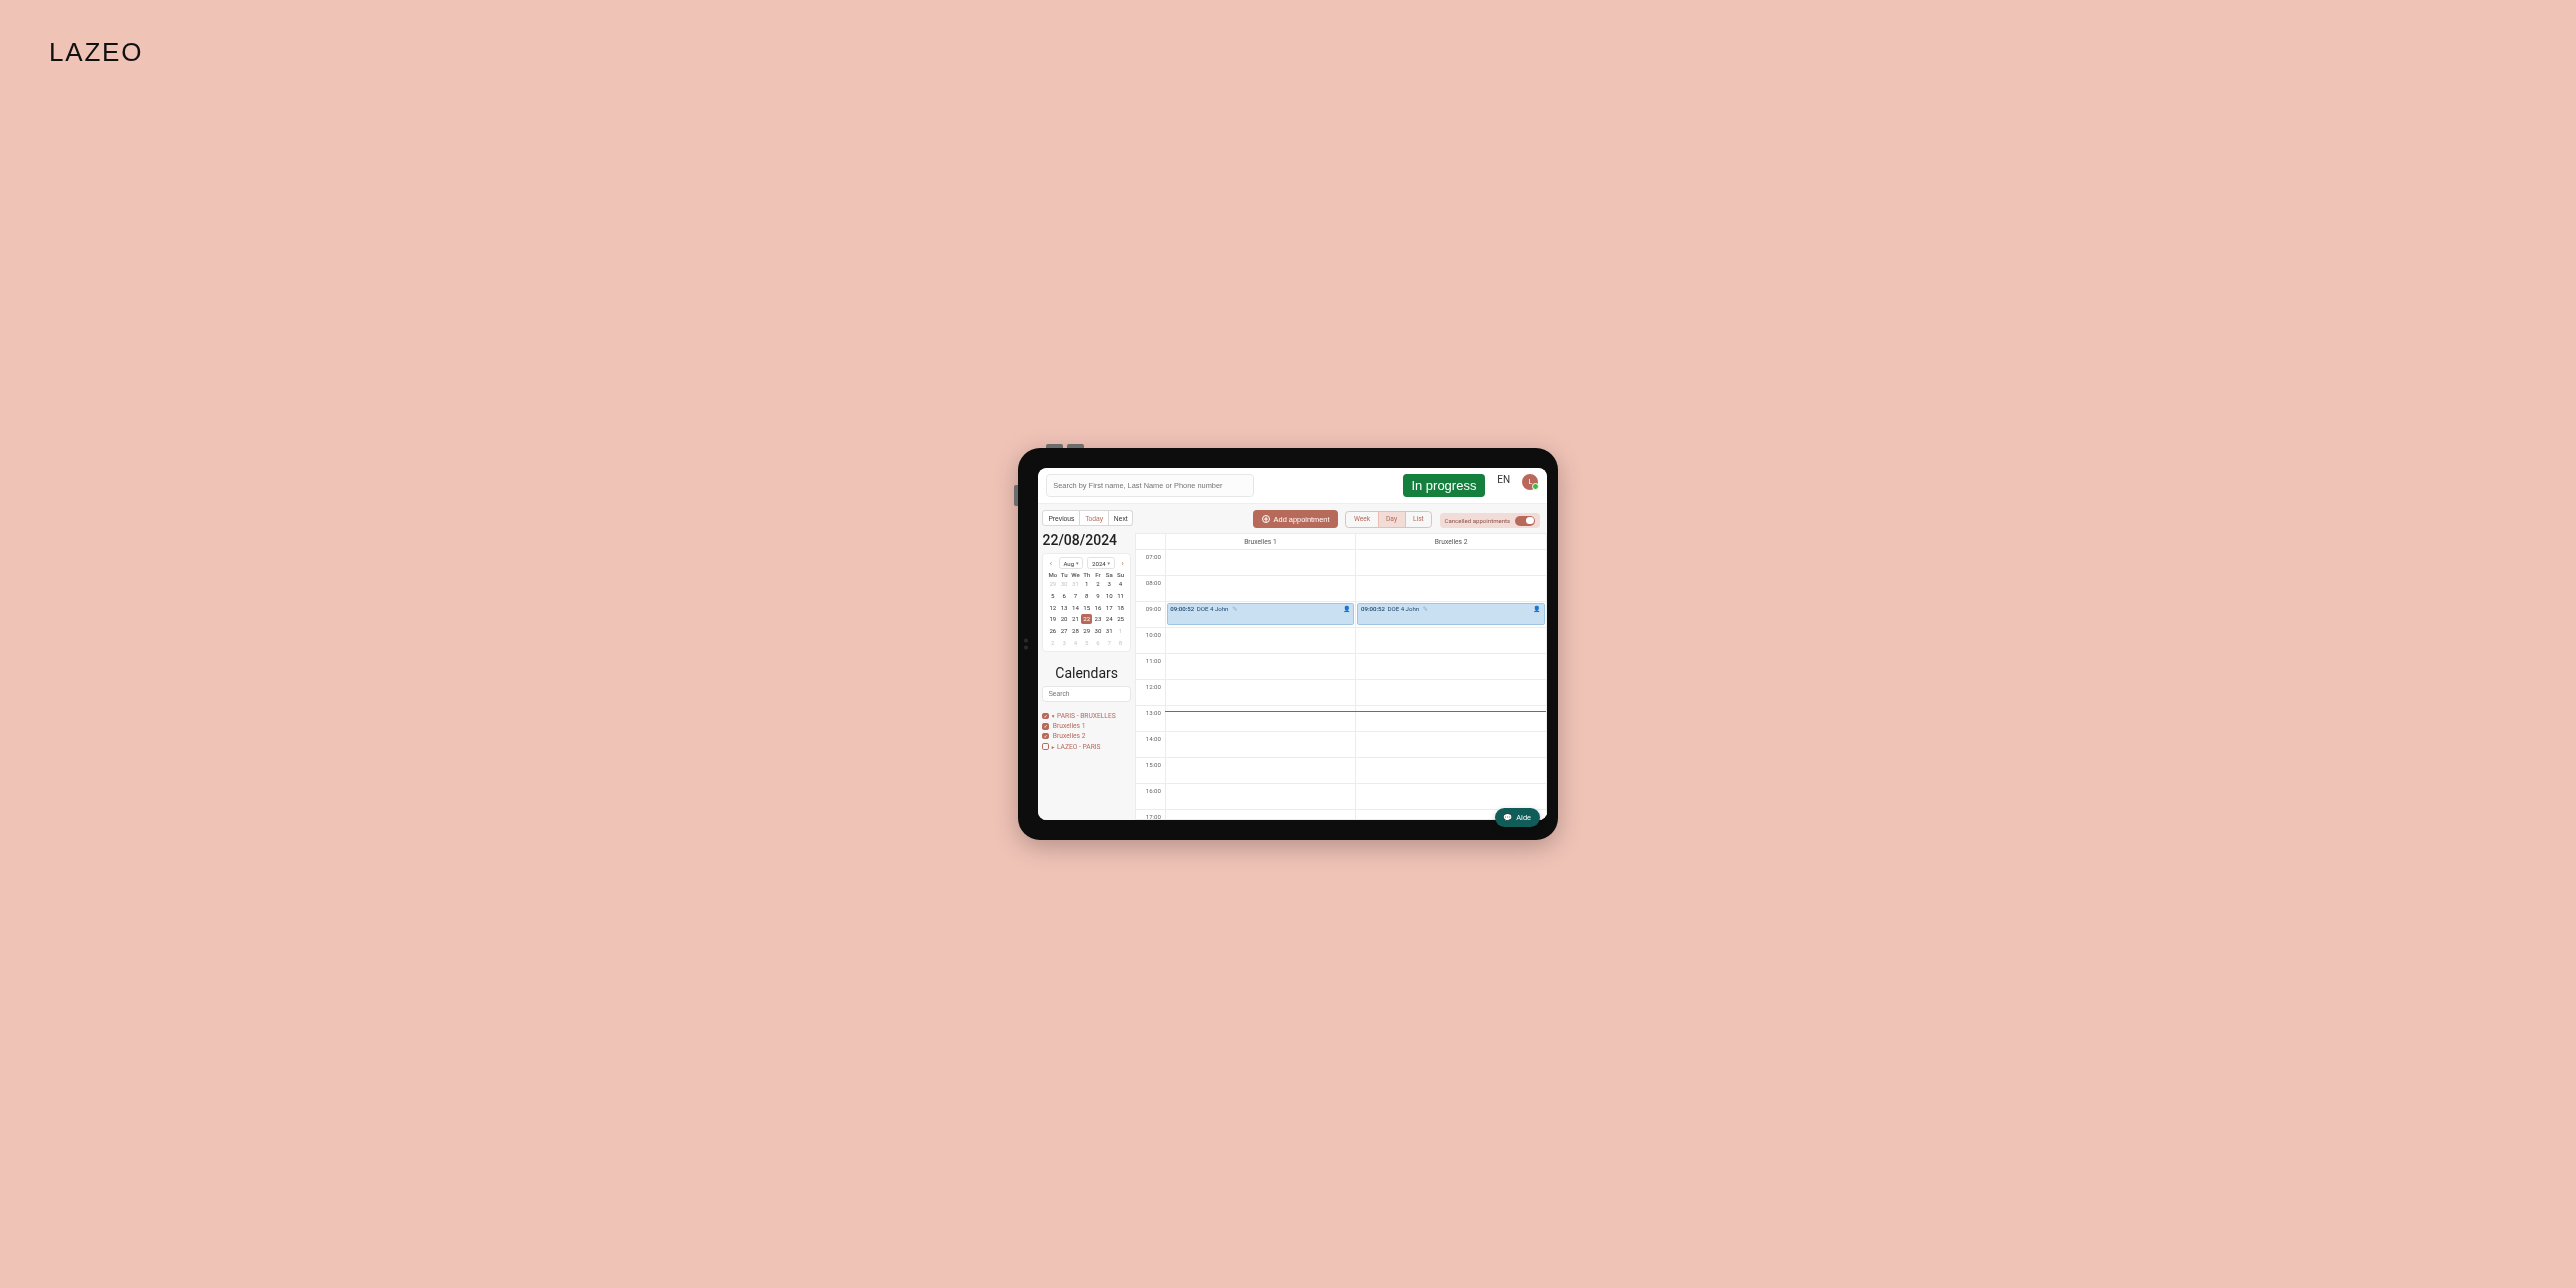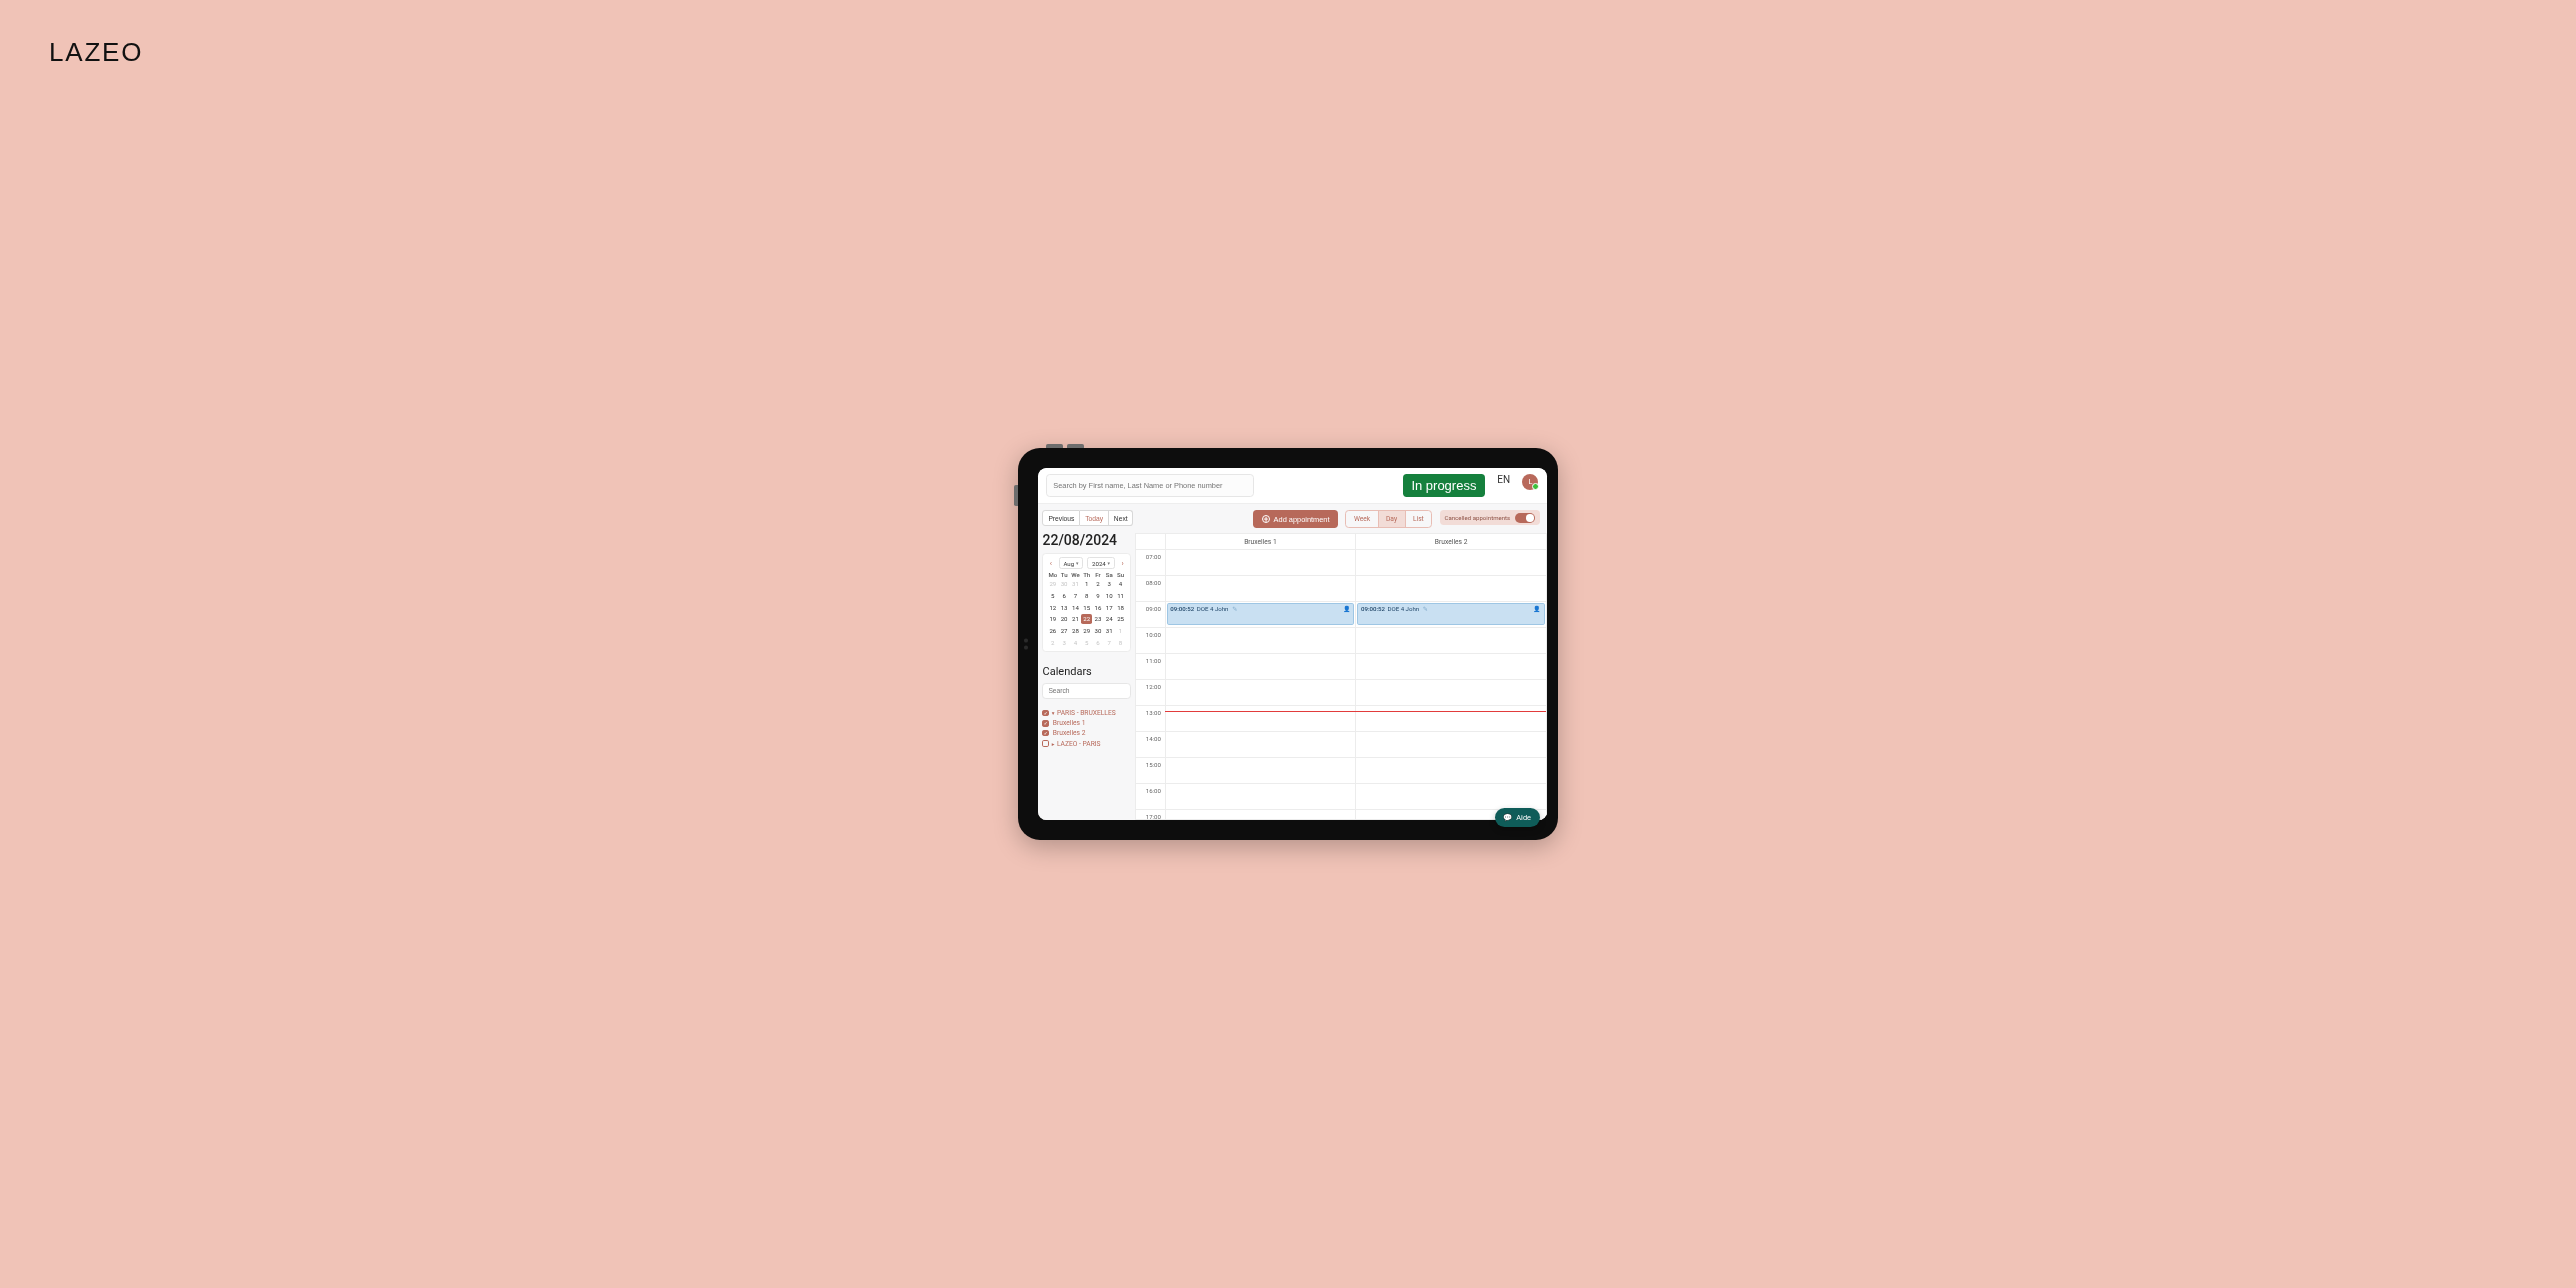--- a/index.html
+++ b/index.html
@@ -122,40 +122,40 @@
   .mini-cal-head { display:flex; align-items:center; justify-content:space-between; gap:2.5px; margin-bottom:2.5px;}
   .chev { color:#b7695a; font-size:7.4px; cursor:pointer; padding:1.2px 2.5px; user-select:none;}
   .sel { border:0.6px solid #e2e2e2; border-radius:2.5px; padding:1.2px 3.7px; font-size:6.1px; background:#fff; display:flex; align-items:center; gap:1.8px; cursor:pointer;}
   .sel .caret{font-size:4.9px; color:#777;}
   .grid7 { display:grid; grid-template-columns:repeat(7,1fr); text-align:center; gap:1.2px 0;}
   .dow { font-size:6.1px; color:#555; font-weight:500;}
   .day { font-size:6.1px; padding:1.8px 0; cursor:pointer; color:#333; border-radius:1.8px;}
   .day.mute { color:#c6c6c6;}
   .day.sel-day { background:#b7695a; color:#fff;}
 
-  .calendars-title { font-size:11px; color:#222; margin:12.3px 0 4.9px; }
+  .calendars-title { text-align:center; font-size:14px; color:#222; margin:12.3px 0 4.9px; }
   .cal-search { width:100%; border:0.6px solid #e6e6e6; border-radius:3.7px; padding:3.7px 4.9px; font-size:6.7px; color:#888; margin-bottom:7.4px;}
   .cal-group { font-size:6.7px; color:#b7695a; display:flex; align-items:center; gap:2.5px; cursor:pointer; margin:2.5px 0; }
   .chk { width:6.7px; height:6.7px; border-radius:1.8px; border:0.6px solid #b7695a; display:inline-flex; align-items:center; justify-content:center; font-size:4.9px; color:#fff;}
   .chk.on { background:#b7695a;}
   .cal-child { margin-left:11px; display:flex; align-items:center; gap:3.7px; color:#b7695a; margin:1.8px 0; cursor:pointer;}
   .exp { font-size:5.5px; color:#b7695a; }
 
   
   .content {
     flex:1;
     display:flex;
     flex-direction:column;
     background:#f7f7f8;
     overflow:hidden;
   }
 
   .toolbar {
     display:flex;
-    align-items:flex-start;
+    align-items:flex-end;
     padding: 6.1px 7.4px 4.9px 7.4px;
     gap: 7.4px;
   }
   .toolbar-spacer{flex:1;}
   .add-appt {
     background:#b7695a; color:#fff; border:none; padding:4.3px 8.6px; border-radius:3.7px;
     font-size:7.4px; display:flex; align-items:center; gap:3.7px; cursor:pointer;
   }
   .plus-circle { width:8px; height:8px; border:0.9px solid #fff; border-radius:50%; position:relative;}
   .plus-circle::before,.plus-circle::after{content:'';position:absolute;background:#fff;}

